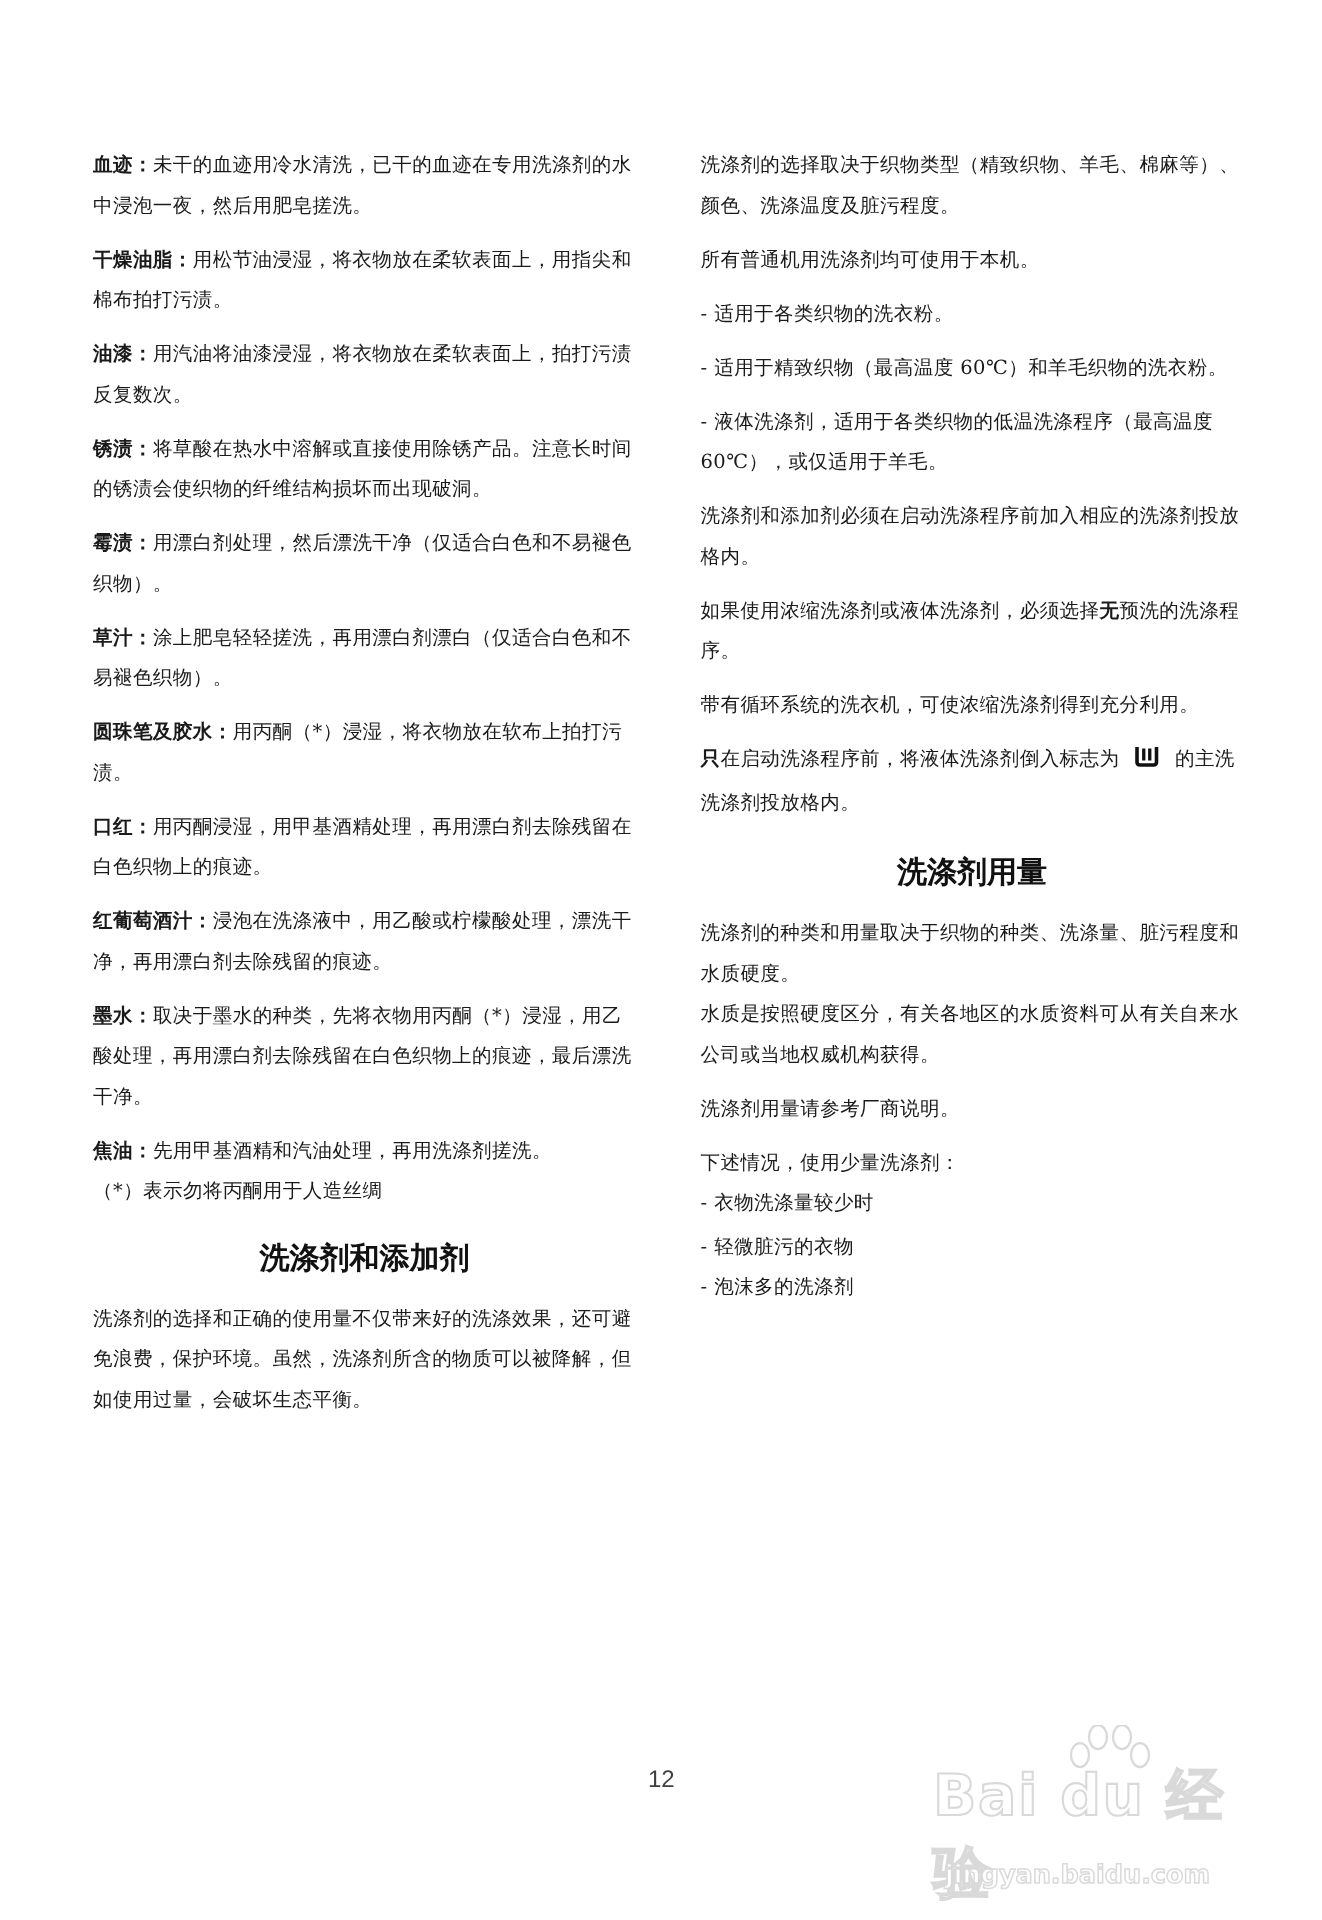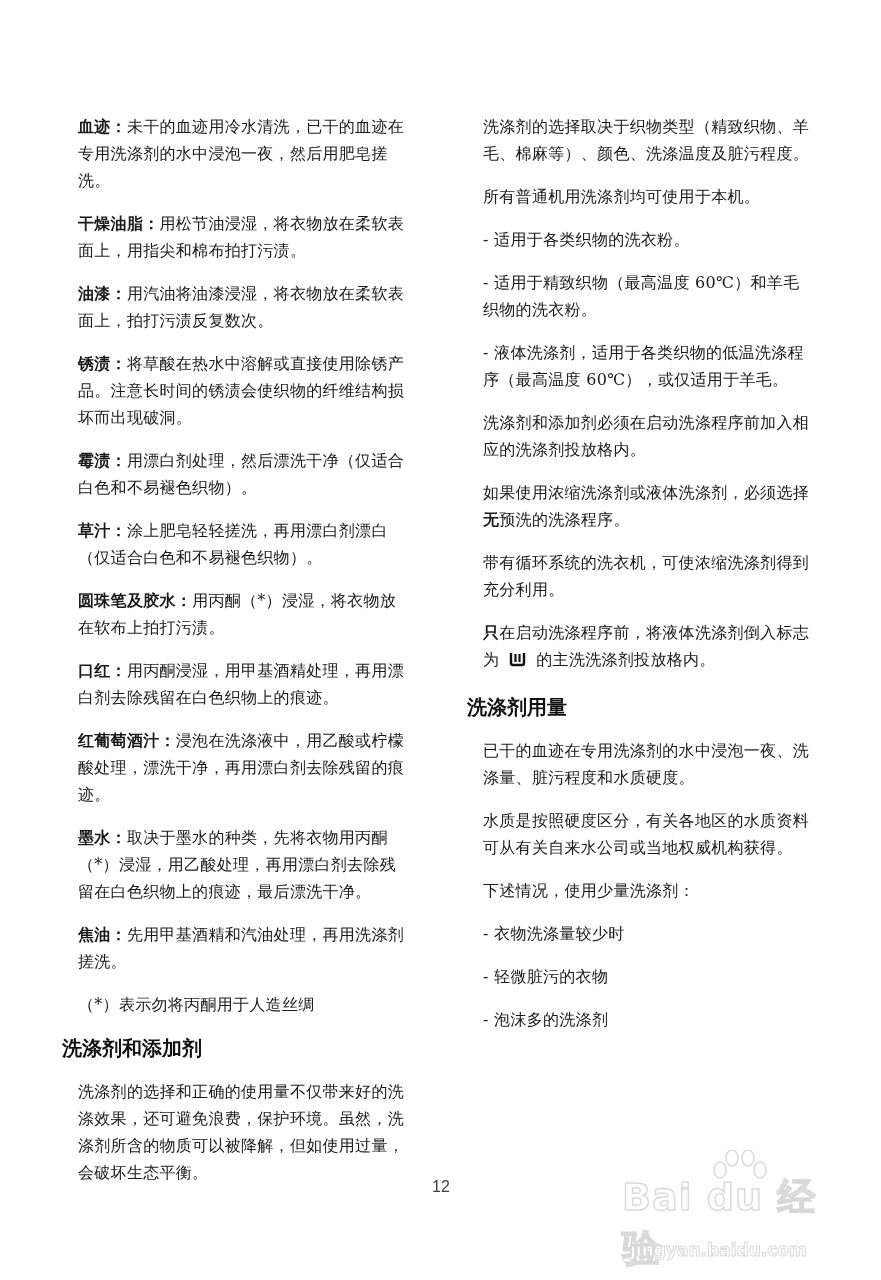--- a/index.html
+++ b/index.html
@@ -1,27 +1,27 @@
 <!DOCTYPE html>
 <html><head>
 <meta charset="utf-8">
 <style>
   html, body { margin: 0; padding: 0; background: #ffffff; }
   body { width: 881px; height: 1280px; position: relative; overflow: hidden;
          font-family: "DejaVu Serif", "Liberation Serif", serif; color: #1a1a1a; }
   .col { position: absolute; top: 97px; width: 362px; }
   .col.left { left: 62px; }
   .col.right { left: 467px; }
-  p { margin: 16px; font-size: 16px; line-height: 27px; letter-spacing: 0.3px; }
+  p { margin: 0; font-size: 13px; line-height: 27px; letter-spacing: 0.3px; }
   .gap { margin-top: 9px; }
   .gap-s { margin-top: 2px; }
   b.term { font-family: "DejaVu Sans", "Liberation Sans", sans-serif; font-weight: bold; }
   .strong { font-family: "DejaVu Sans", "Liberation Sans", sans-serif; font-weight: bold; }
   h2 { margin: 0; font-family: "DejaVu Sans", "Liberation Sans", sans-serif;
-       font-weight: bold; font-size: 20px; line-height: 28px; color: #111; }
+       font-weight: bold; font-size: 20px; line-height: 28px; color: #111; text-align: center; }
   .h-left { margin-top: 16px; margin-bottom: 14px; }
   .h-right { margin-top: 18px; margin-bottom: 14px; }
   .icon-inline { display: inline-block; vertical-align: -2px; margin: 0 10px; }
   .page-num { position: absolute; left: 432px; top: 1178px;
               font-family: Liberation Sans, sans-serif; font-size: 16px; color: #404040; }
   .watermark { position: absolute; left: 622px; top: 1150px; width: 210px; height: 100px; opacity: 0.55; }
   .wm-top { position: absolute; left: 0; top: 22px; font-family: "DejaVu Sans", sans-serif;
             font-weight: bold; font-size: 38px; color: #fff;
             -webkit-text-stroke: 1.4px #bbbbbb; letter-spacing: 1px; }
   .wm-bottom { position: absolute; left: 8px; top: 70px; font-family: "DejaVu Sans", sans-serif;
@@ -57,22 +57,23 @@
   <p class="gap">洗涤剂和添加剂必须在启动洗涤程序前加入相应的洗涤剂投放格内。</p>
   <p class="gap"><span>如果使用浓缩洗涤剂或液体洗涤剂，必须选择</span><span class="strong">无</span><span>预洗的洗涤程序。</span></p>
   <p class="gap">带有循环系统的洗衣机，可使浓缩洗涤剂得到充分利用。</p>
   <p class="gap"><span class="strong">只</span><span>在启动洗涤程序前，将液体洗涤剂倒入标志为</span><span class="icon-inline"><svg width="17" height="15" viewBox="0 0 17 15">
           <path d="M2 1 V11 Q2 13 4 13 H13 Q15 13 15 11 V1" fill="none" stroke="#111" stroke-width="2.4"></path>
           <line x1="6.5" y1="2" x2="6.5" y2="10" stroke="#111" stroke-width="2.2"></line>
           <line x1="10.5" y1="2" x2="10.5" y2="10" stroke="#111" stroke-width="2.2"></line>
         </svg></span><span>的主洗洗涤剂投放格内。</span></p>
 
   <h2 class="h-right">洗涤剂用量</h2>
-  <p>已干的血迹在专用洗涤剂的水中浸泡一夜、洗涤量、脏污程度和水质硬度。</p>
+  <p>洗涤剂的种类和用量取决于织物的种类、洗涤量、脏污程度和水质硬度。</p>
   <p>水质是按照硬度区分，有关各地区的水质资料可从有关自来水公司或当地权威机构获得。</p>
+  <p class="gap">洗涤剂用量请参考厂商说明。</p>
   <p class="gap">下述情况，使用少量洗涤剂：</p>
   <p>-  衣物洗涤量较少时</p>
   <p class="gap-s">-  轻微脏污的衣物</p>
   <p>-  泡沫多的洗涤剂</p>
 </div>
 
 <div class="page-num">12</div>
 
 <div class="watermark">
   <svg style="position:absolute;left:88px;top:0" width="60" height="34" viewBox="0 0 60 34">

